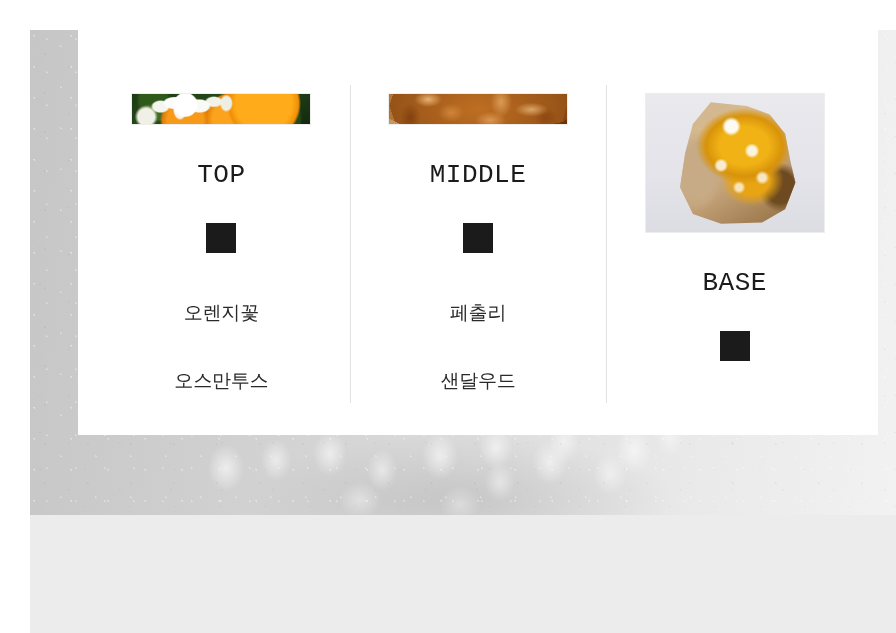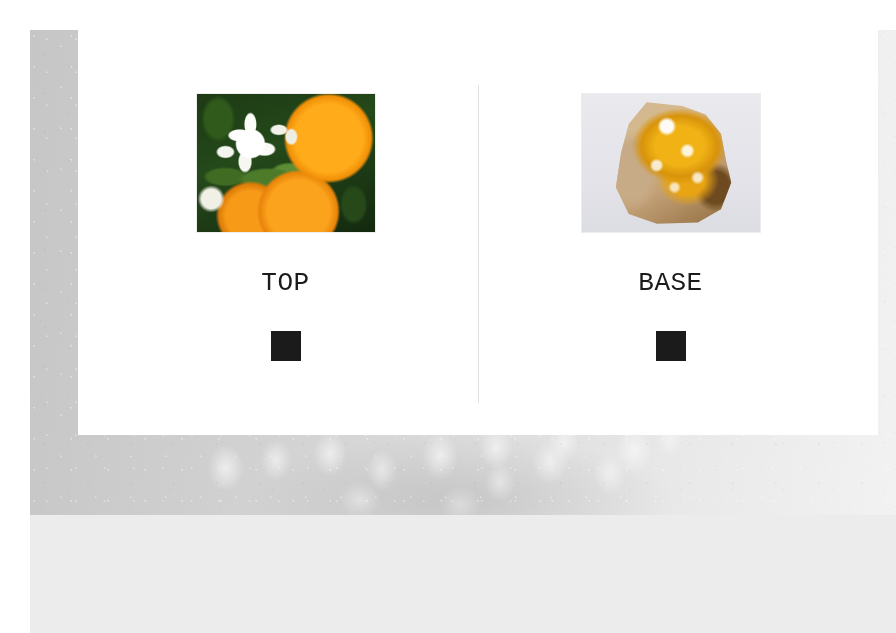--- a/index.html
+++ b/index.html
@@ -179,22 +179,37 @@
 
   <div class="card">
     <div class="cols">
 
       <div class="col">
         <div class="thumb">
           <div class="img-orange"></div>
         </div>
         <div class="note-title">TOP</div>
         <div class="note-dash"></div>
+        <div class="note-list">
+          <div class="note-item">오렌지꽃</div>
+          <div class="note-item">오스만투스</div>
+        </div>
       </div>
 
+      <div class="col">
+        <div class="thumb">
+          <div class="img-wood"></div>
+        </div>
+        <div class="note-title">MIDDLE</div>
+        <div class="note-dash"></div>
+        <div class="note-list">
+          <div class="note-item">페출리</div>
+          <div class="note-item">샌달우드</div>
+        </div>
+      </div>
 
       <div class="col">
         <div class="thumb">
           <div class="img-amber">
             <div class="amber-rock"></div>
           </div>
         </div>
         <div class="note-title">BASE</div>
         <div class="note-dash"></div>
       </div>

